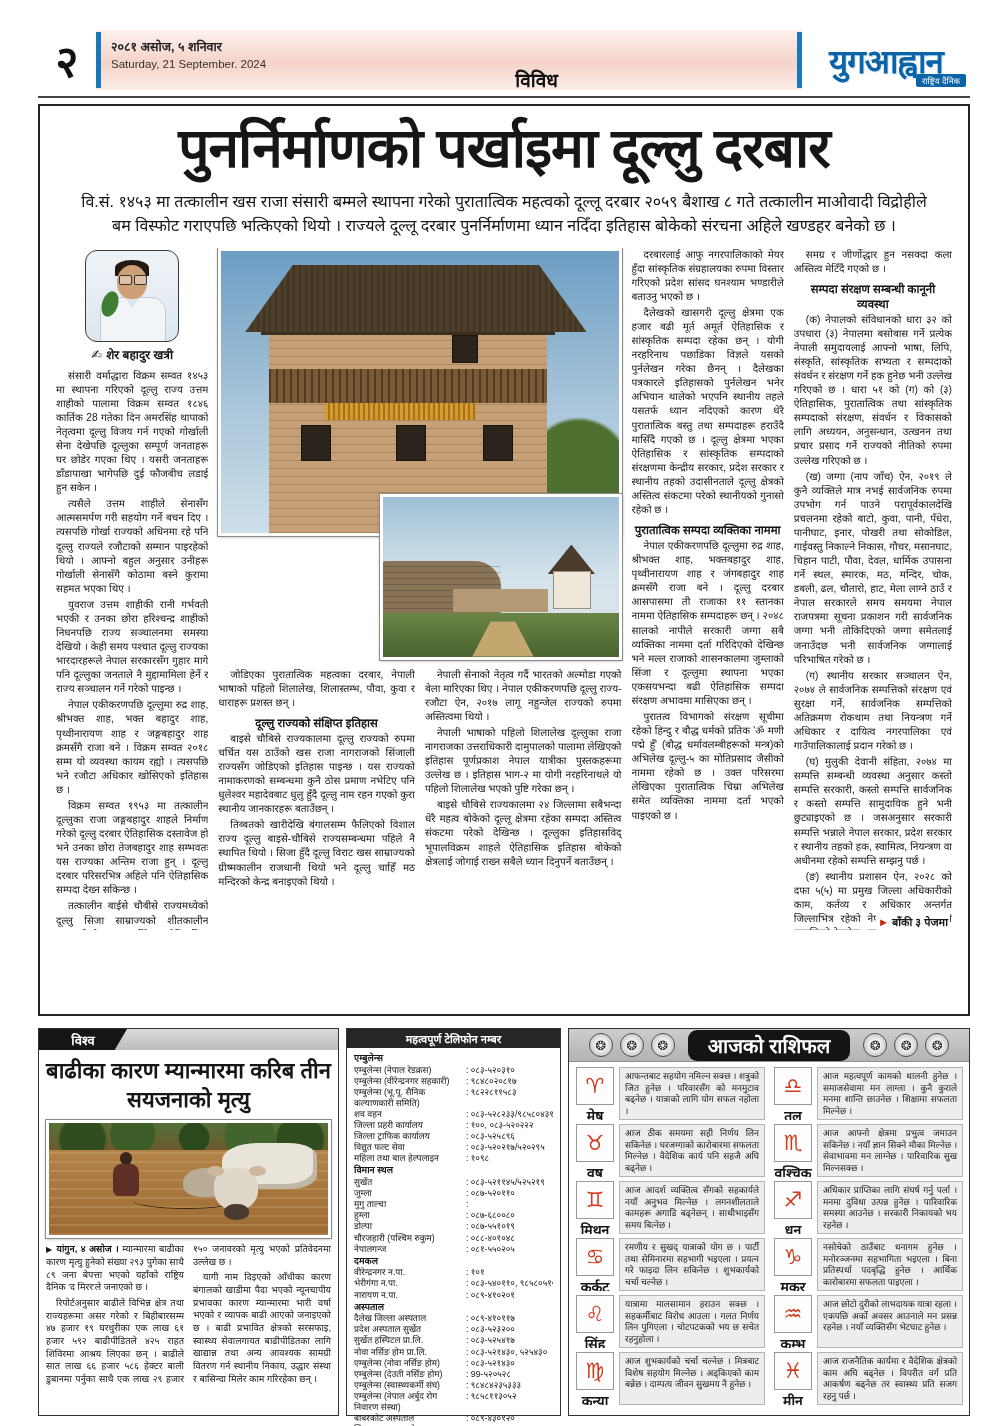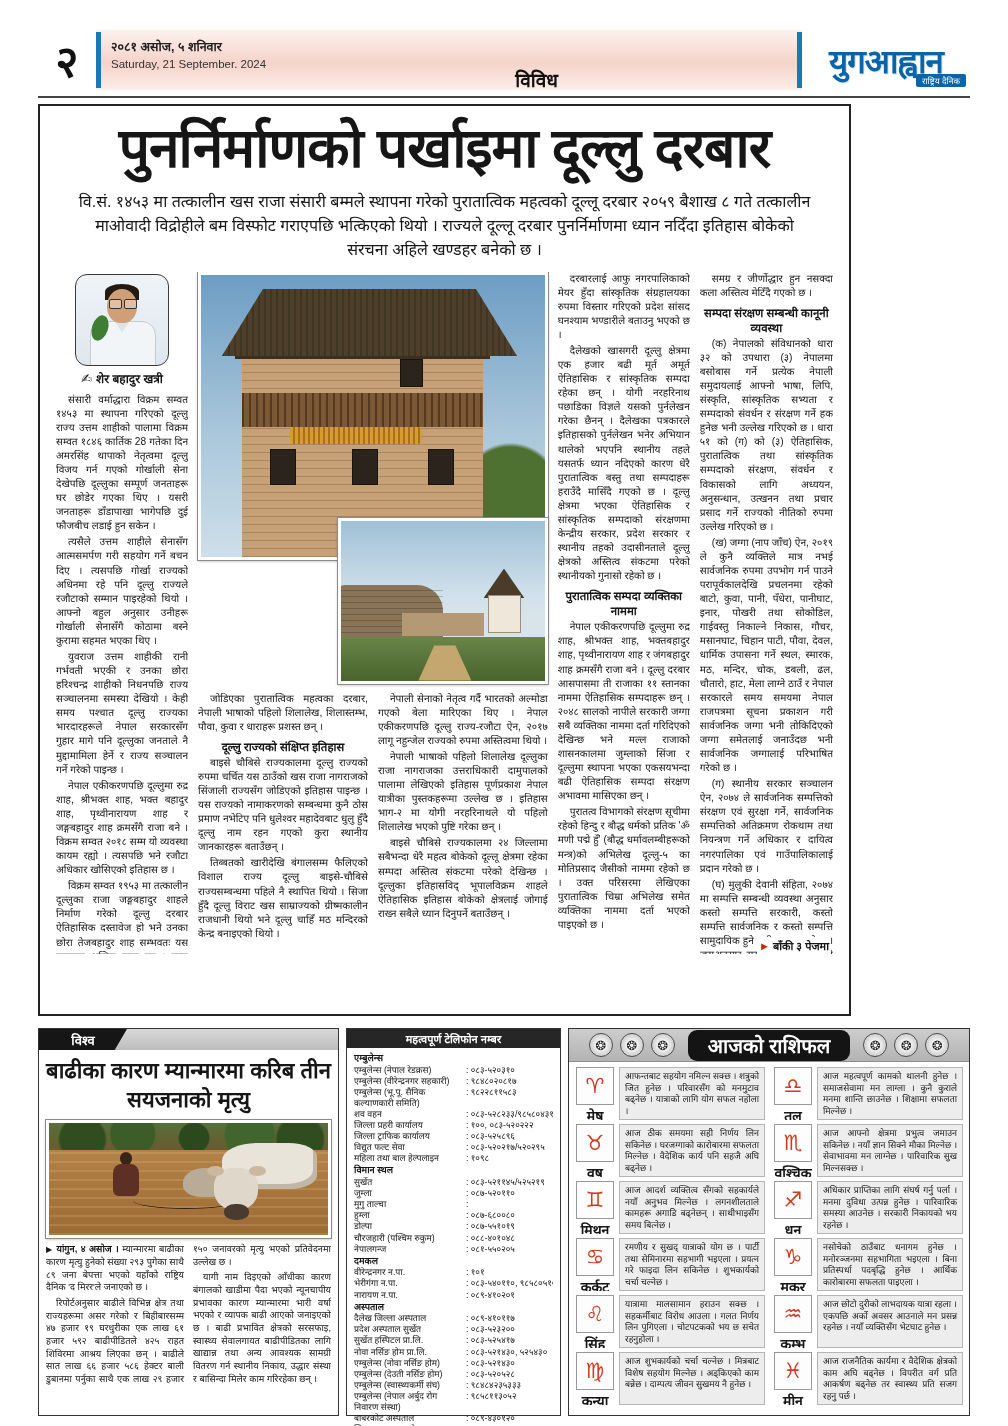--- a/index.html
+++ b/index.html
@@ -12,21 +12,21 @@
   .mh-div{width:5px;background:#1879b8;margin:2px 0;}
   .mh-dates{padding:8px 10px;display:flex;flex-direction:column;justify-content:flex-start;}
   .mh-date-np{font-size:12.5px;font-weight:bold;color:#222;}
   .mh-date-en{font-size:11.5px;color:#333;margin-top:3px;}
   .mh-center{flex:1;display:flex;align-items:center;justify-content:center;font-size:19px;font-weight:bold;color:#111;margin-top:40px;}
   .mh-logo{width:168px;background:#fff;position:relative;display:flex;align-items:center;justify-content:center;}
   .logo-text{font-size:33px;font-weight:bold;color:#0b64a8;letter-spacing:-1px;text-shadow:1px 1px 0 #d4e6f2;}
   .logo-tag{position:absolute;right:4px;bottom:3px;background:#0b64a8;color:#fff;font-size:8.5px;padding:1px 6px;border-radius:2px;}
   .mh-rule{position:absolute;left:38px;top:96px;width:932px;height:2px;background:#444;}
   
-  .article-box{position:absolute;left:38px;top:104px;width:813px;height:912px;border:2px solid #222;box-sizing:border-box;padding:10px 16px 6px;}
+  .article-box{position:absolute;left:38px;top:104px;width:932px;height:912px;border:2px solid #222;box-sizing:border-box;padding:10px 16px 6px;}
   .headline{text-align:center;font-size:55px;font-weight:bold;line-height:1.12;letter-spacing:-1px;margin:2px 0 10px;}
   .standfirst{width:95%;margin:0 auto 10px;font-size:16px;line-height:1.5;text-align:center;font-weight:500;}
   .body-cols{display:flex;gap:10px;height:682px;overflow:hidden;}
   .col{overflow:hidden;}
   .c1{flex:0 0 17%;}
   .cmid{flex:0 0 45%;display:flex;flex-direction:column;}
   .c4{flex:0 0 17%;}
   .c5{flex:1;position:relative;}
   .p{font-size:10.2px;line-height:1.38;text-align:justify;text-indent:12px;margin:0 0 2px;}
   .h{font-size:11.5px;font-weight:bold;text-align:center;margin:5px 0 2px;}
@@ -416,21 +416,21 @@
     <span class="ph-num">: ०८३-५२१४३०, ५२५४३०</span>
   </div>
 
   <div class="ph-row row">
     <span class="ph-label">एम्बुलेन्स (नोवा नर्सिङ होम)</span>
     <span class="ph-num">: ०८३-५२१४३०</span>
   </div>
 
   <div class="ph-row row">
     <span class="ph-label">एम्बुलेन्स (देउती नर्सिङ होम)</span>
-    <span class="ph-num">: ०८३-५२०५२८</span>
+    <span class="ph-num">: 99-५२०५२८</span>
   </div>
 
   <div class="ph-row row">
     <span class="ph-label">एम्बुलेन्स (स्वास्थ्यकर्मी संघ)</span>
     <span class="ph-num">: ९८४८४२३५३३३</span>
   </div>
 
   <div class="ph-row row">
     <span class="ph-label">एम्बुलेन्स (नेपाल अर्बुद रोग निवारण संस्था)</span>
     <span class="ph-num">: ९८५८११३०५२</span>

